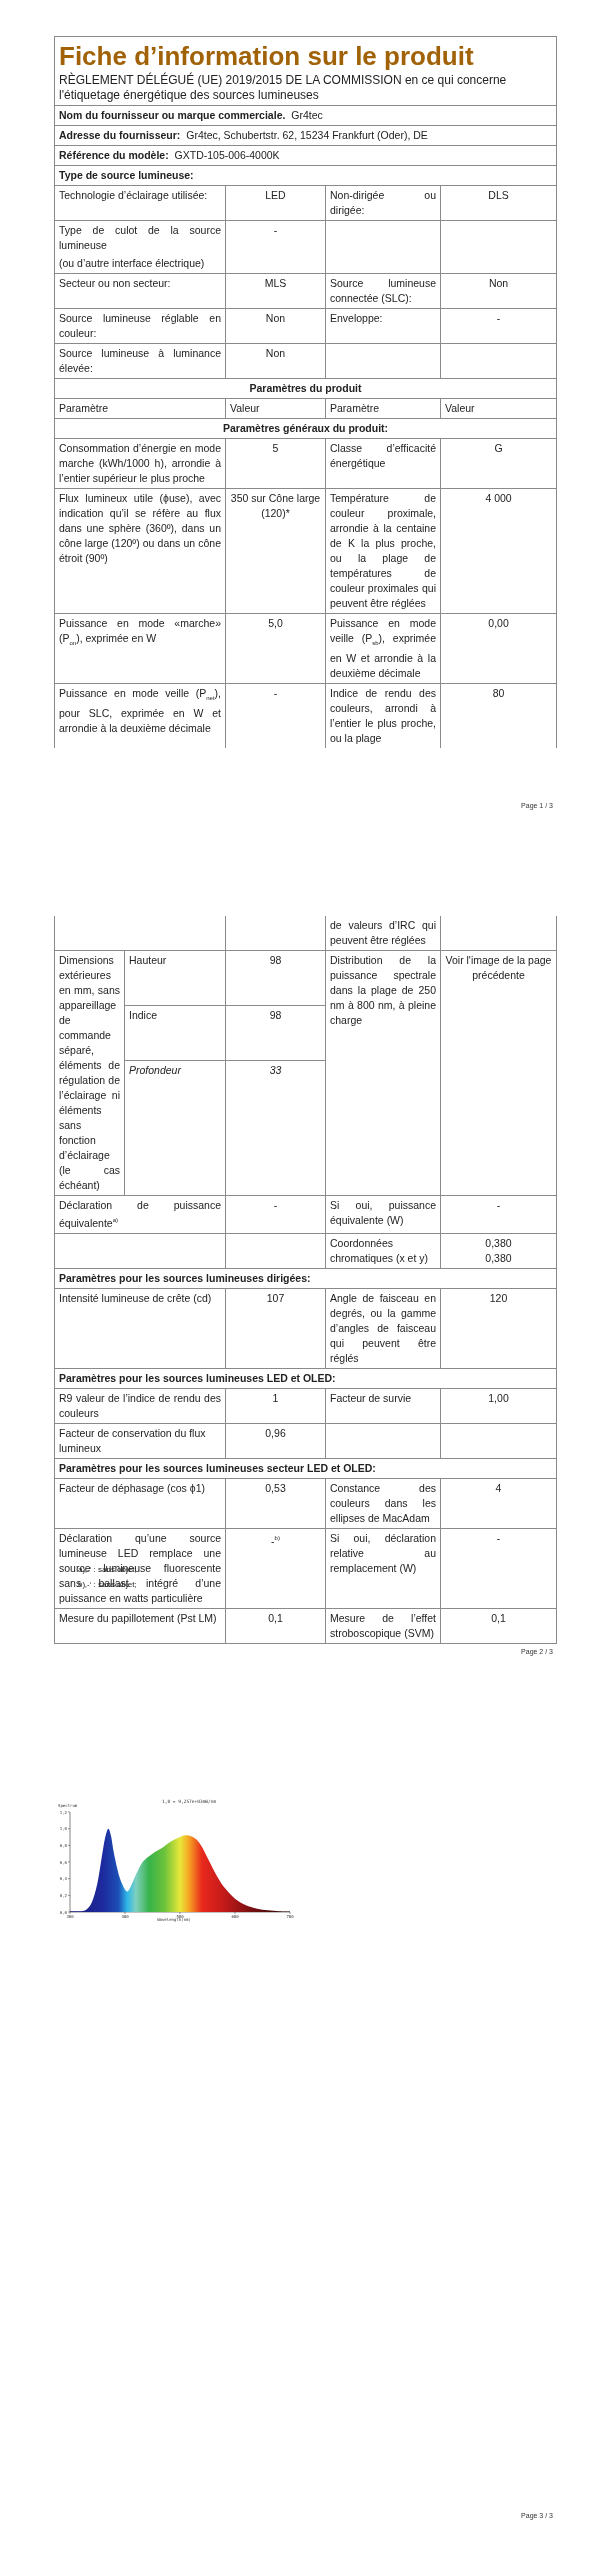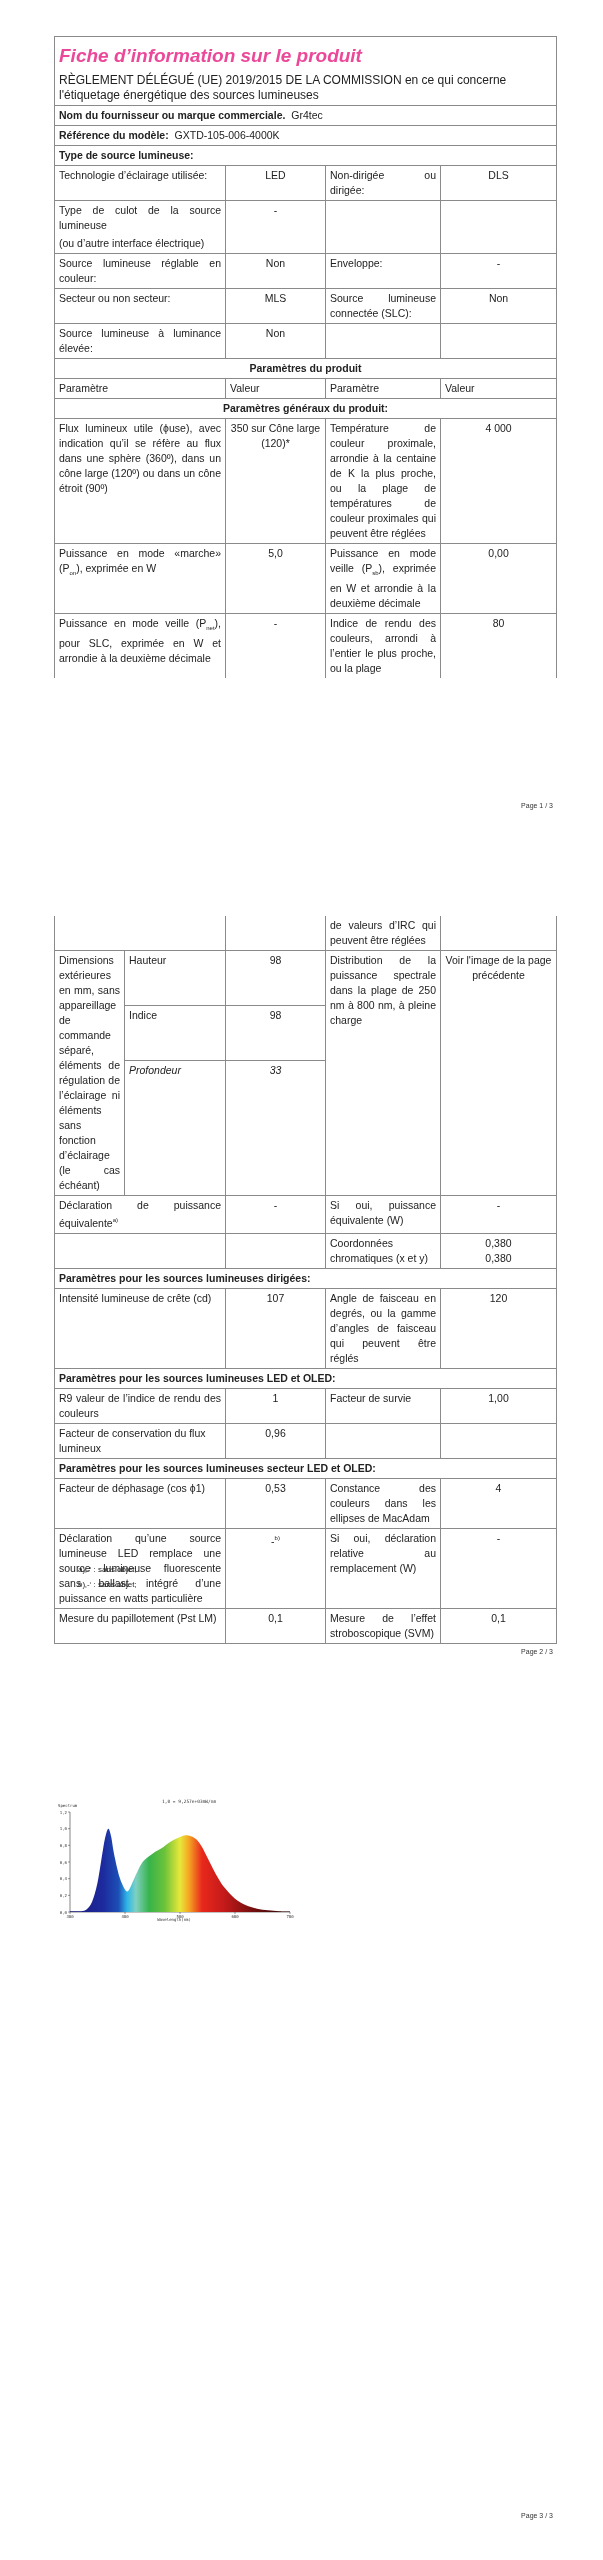--- a/index.html
+++ b/index.html
@@ -5,21 +5,21 @@
   html, body { margin:0; padding:0; background:#ffffff; }
   body { width:603px; height:2560px; position:relative; font-family:"Liberation Sans", sans-serif; color:#222; overflow:hidden; }
   .page { position:absolute; left:0; width:603px; }
   .p1 { top:0; height:850px; }
   .p2 { top:850px; height:860px; }
   .p3 { top:1710px; height:850px; }
   .page-num { position:absolute; right:50px; font-size:7px; color:#333; }
   table.sheet { position:absolute; left:54px; width:502px; border-collapse:collapse; table-layout:fixed; font-size:10.5px; line-height:15px; }
   table.sheet td { border:1px solid #8a8a8a; padding:2px 4px; vertical-align:top; }
   .title-cell { padding:2px 4px 2px 4px !important; }
-  .doc-title { font-size:19px; line-height:34px; font-weight:bold; color:#ec4899;font-style:italic; }
+  .doc-title { font-size:26px; line-height:34px; font-weight:bold; color:#a16207; }
   .reg { font-size:12px; line-height:15px; }
   .b { font-weight:bold; }
   .c { text-align:center; }
   .j { text-align:justify; }
   .noborder-top { border-top:none !important; }
   .noborder-bottom { border-bottom:none !important; }
   .footnotes { position:absolute; left:54px; font-size:8px; line-height:15px; color:#222;padding-left:24px; }
   sup, sub { font-size:6px; }
   .chart-wrap { position:absolute; left:50px; top:80px; width:250px; height:150px; }
   svg text { font-family:"DejaVu Sans Mono", monospace; }
@@ -39,20 +39,23 @@
         <tr>
       <td colspan="4" class="title-cell">
         <div class="doc-title">Fiche d’information sur le produit</div>
         <div class="reg">RÈGLEMENT DÉLÉGUÉ (UE) 2019/2015 DE LA COMMISSION en ce qui concerne l'étiquetage énergétique des sources lumineuses</div>
       </td>
     </tr>
     <tr>
           <td colspan="4"><span class="b">Nom du fournisseur ou marque commerciale.</span>&nbsp; <span>Gr4tec</span></td>
         </tr>
     <tr>
+          <td colspan="4"><span class="b">Adresse du fournisseur:</span>&nbsp; <span>Gr4tec, Schubertstr. 62, 15234 Frankfurt (Oder), DE</span></td>
+        </tr>
+    <tr>
           <td colspan="4"><span class="b">Référence du modèle:</span>&nbsp; <span>GXTD-105-006-4000K</span></td>
         </tr>
     <tr>
           <td colspan="4" class="b">Type de source lumineuse:</td>
         </tr>
 
     <tr>
       <td>Technologie d’éclairage utilisée:</td>
       <td class="c">LED</td>
       <td class="j">Non-dirigée ou dirigée:</td>
@@ -61,51 +64,57 @@
     <tr>
       <td class="j">
             <div>Type de culot de la source lumineuse</div>
             <div style="margin-top:3px">(ou d’autre interface électrique)</div>
           </td>
       <td class="c">-</td>
       <td></td>
       <td class="c"></td>
     </tr>
     <tr>
-      <td class="j">Source lumineuse réglable en couleur:</td>
-      <td class="c">Non</td>
-      <td>Enveloppe:</td>
-      <td class="c">-</td>
-    </tr>
-    <tr>
       <td>Secteur ou non secteur:</td>
       <td class="c">MLS</td>
       <td class="j">Source lumineuse connectée (SLC):</td>
       <td class="c">Non</td>
     </tr>
     <tr>
+      <td class="j">Source lumineuse réglable en couleur:</td>
+      <td class="c">Non</td>
+      <td>Enveloppe:</td>
+      <td class="c">-</td>
+    </tr>
+    <tr>
       <td class="j">Source lumineuse à luminance élevée:</td>
       <td class="c">Non</td>
       <td></td>
       <td class="c"></td>
     </tr>
 
     <tr>
           <td colspan="4" class="b c">Paramètres du produit</td>
         </tr>
     <tr>
       <td>Paramètre</td>
       <td>Valeur</td>
       <td>Paramètre</td>
       <td>Valeur</td>
     </tr>
     <tr>
           <td colspan="4" class="b c">Paramètres généraux du produit:</td>
         </tr>
 
+    <tr>
+      <td class="j">Consommation d’énergie en mode marche (kWh/1000 h), arrondie à l’entier supérieur le plus proche</td>
+      <td class="c">5</td>
+      <td class="j">Classe d’efficacité énergétique</td>
+      <td class="c">G</td>
+    </tr>
     <tr>
       <td class="j">Flux lumineux utile (ϕuse), avec indication qu’il se réfère au flux dans une sphère (360º), dans un cône large (120º) ou dans un cône étroit (90º)</td>
       <td class="c">350 sur Cône large (120)*</td>
       <td class="j">Température de couleur proximale, arrondie à la centaine de K la plus proche, ou la plage de températures de couleur proximales qui peuvent être réglées</td>
       <td class="c">4 000</td>
     </tr>
     <tr>
       <td class="j"><span>Puissance en mode «marche» (P</span><sub>on</sub><span>), exprimée en W</span></td>
       <td class="c">5,0</td>
       <td class="j"><span>Puissance en mode veille (P</span><sub>sb</sub><span>), exprimée en W et arrondie à la deuxième décimale</span></td>

